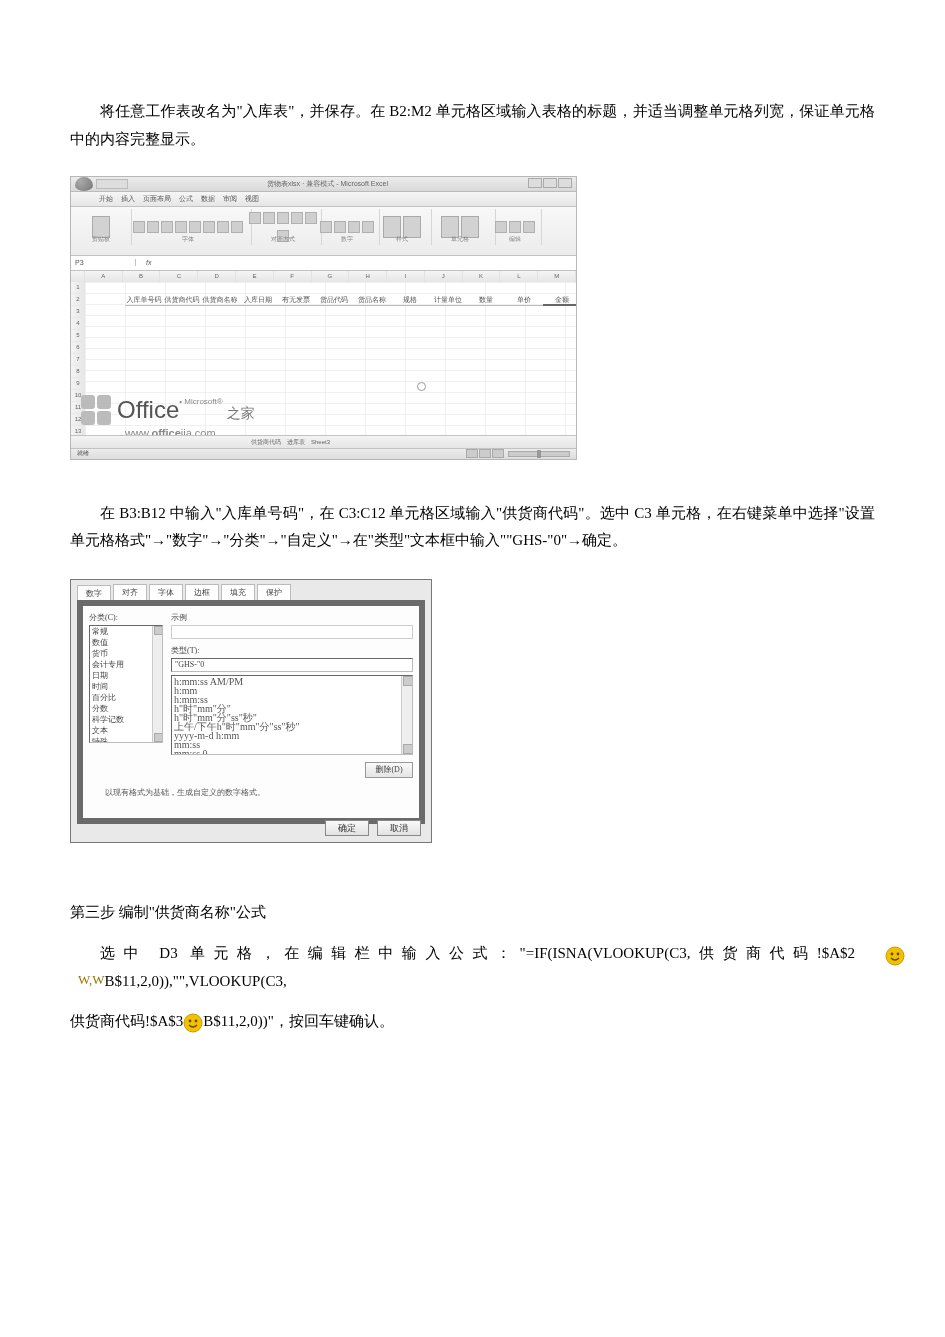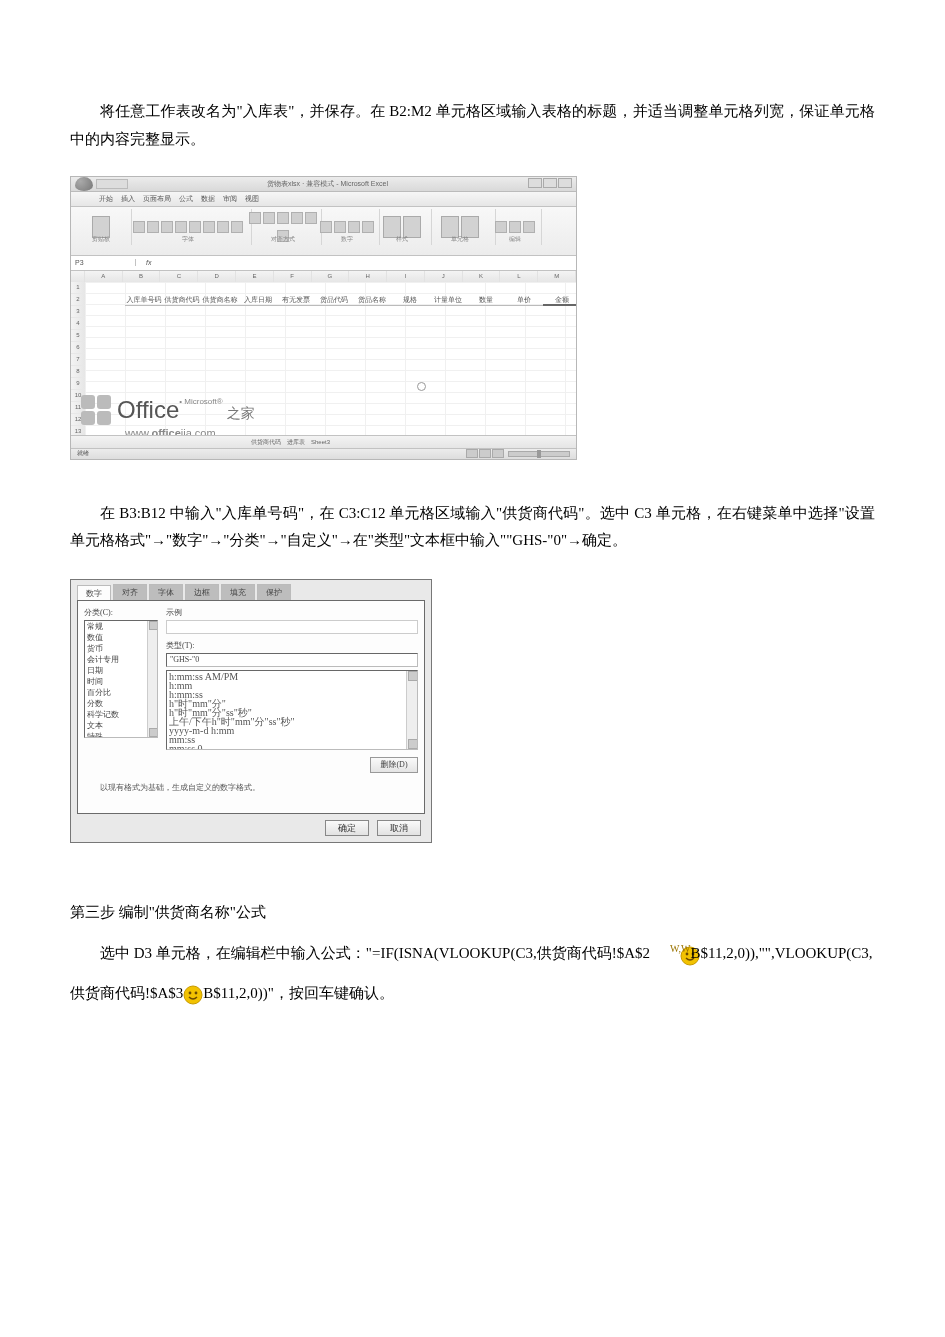--- a/index.html
+++ b/index.html
@@ -303,30 +303,30 @@
   .dlg-tabs{
     display:flex;
     gap:0;
     padding:4px 6px 0 6px;
     font-size:8px;
   }
   .dlg-tabs span{
     padding:2px 8px;
     border:1px solid #bbb;
     border-bottom:none;
-    background:#c4b5fd;
+    background:#ffffff;
     margin-right:2px;
   }
   .dlg-tabs span.active{
     background:#fdfdfd;
     position:relative;
     top:1px;
   }
   .dlg-body{
-    border:1px solid #4d7c0f;
+    border:6px solid #4d7c0f;
     margin:0 6px 6px 6px;
     background:#fdfdfd;
     height:200px;
     position:relative;
     padding:6px;
     display:flex;
     gap:8px;
   }
   .cat-list{
     width:74px;
@@ -414,24 +414,24 @@
   }
 
   
   .emoji-face{
     display:inline-block;
     width:20px;height:18px;
     vertical-align:middle;
   }
   .emoji-face.smile svg circle.eye{fill:#6b4a00;}
   .tiny-anno{
-    font-size:10px;
+    font-size:13px;
     color:#9b7400;
     vertical-align:top;
-    margin-left:0;
+    margin-left:8px;
   }
 </style>
 </head>
 <body>
 
 <div class="page">
 
 
   <p class="body-text indent">将任意工作表改名为"入库表"，并保存。在 B2:M2 单元格区域输入表格的标题，并适当调整单元格列宽，保证单元格中的内容完整显示。</p>
 

